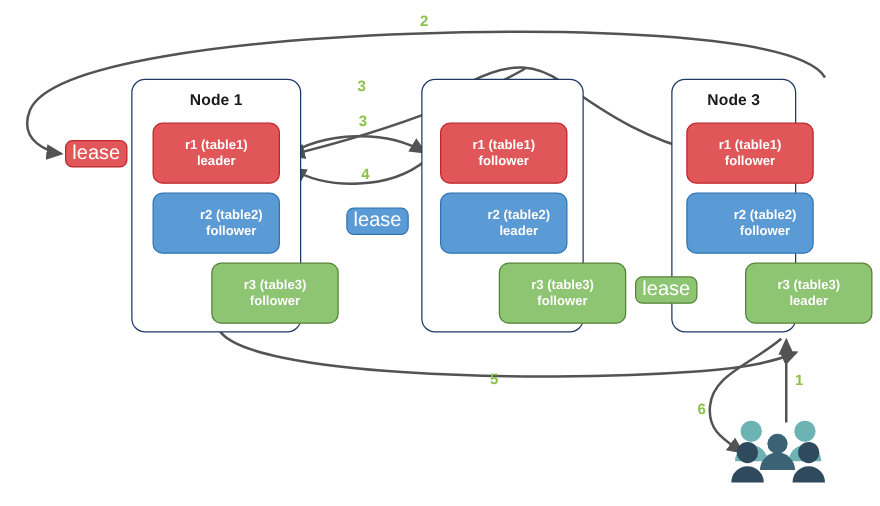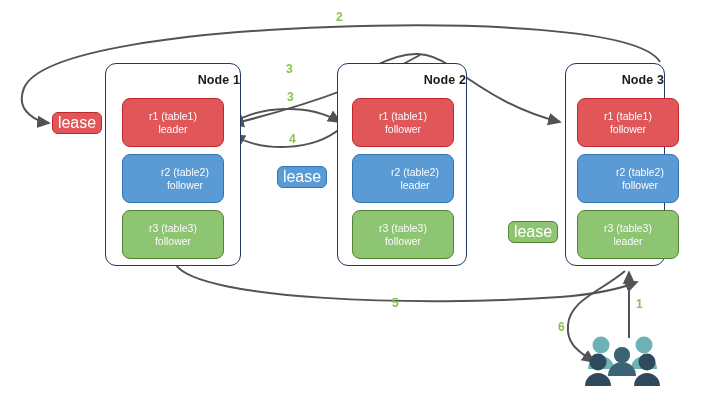--- a/index.html
+++ b/index.html
@@ -12,40 +12,41 @@
   .node-box{
     position:absolute;
     border:1.6px solid #1f3864;
     border-radius:11px;
     background:#ffffff;
     box-sizing:border-box;
     z-index:2;
   }
   .node-title{
     position:absolute;left:0;right:0;top:9px;
-    text-align:right;
+    text-align:center;
     font-size:12.5px;font-weight:bold;color:#1a1a1a;
     letter-spacing:.1px;
   }
   .replica{
     position:absolute;
     border-radius:8px;
     box-sizing:border-box;
     display:flex;flex-direction:column;
     align-items:center;justify-content:center;
     color:#ffffff;
     font-size:10.5px;
     line-height:13px;
     text-align:center;
     text-shadow:0 0 1px rgba(0,0,0,.08);
+    font-weight:bold;
   }
   .replica .l1,.replica .l2{display:block;}
   .rep-red{background:#e15759;border:1.4px solid #c0262b;}
   .rep-blue{background:#5b9bd5;border:1.4px solid #2f75b5;padding-left:24px;}
-  .rep-green{background:#8dc572;border:1.4px solid #548235;}
+  .rep-green{background:#8dc572;border:1.4px solid #548235;margin-left:47px;}
 
   .lease{
     position:absolute;
     border-radius:6px;
     box-sizing:border-box;
     display:flex;align-items:center;justify-content:center;
     color:#ffffff;font-size:16px;
     z-index:4;
   }
   .lease-red{background:#e15759;border:1.4px solid #c0262b;}
@@ -100,36 +101,35 @@
       <span class="l1">r2 (table2)</span>
       <span class="l2">follower</span>
     </div>
     <div class="replica rep-green" style="left:16px;top:146px;width:102px;height:49px;">
       <span class="l1">r3 (table3)</span>
       <span class="l2">follower</span>
     </div>
   </div>
 
   <div class="node-box" style="left:337px;top:63px;width:130px;height:203px;">
-    <div class="node-title">Node 2</div>
     <div class="replica rep-red" style="left:14px;top:34px;width:102px;height:49px;">
       <span class="l1">r1 (table1)</span>
       <span class="l2">follower</span>
     </div>
     <div class="replica rep-blue" style="left:14px;top:90px;width:102px;height:49px;">
       <span class="l1">r2 (table2)</span>
       <span class="l2">leader</span>
     </div>
     <div class="replica rep-green" style="left:14px;top:146px;width:102px;height:49px;">
       <span class="l1">r3 (table3)</span>
       <span class="l2">follower</span>
     </div>
   </div>
 
-  <div class="node-box" style="left:565px;top:63px;width:100px;height:203px;">
+  <div class="node-box" style="left:537px;top:63px;width:100px;height:203px;">
     <div class="node-title">Node 3</div>
     <div class="replica rep-red" style="left:11px;top:34px;width:102px;height:49px;">
       <span class="l1">r1 (table1)</span>
       <span class="l2">follower</span>
     </div>
     <div class="replica rep-blue" style="left:11px;top:90px;width:102px;height:49px;">
       <span class="l1">r2 (table2)</span>
       <span class="l2">follower</span>
     </div>
     <div class="replica rep-green" style="left:11px;top:146px;width:102px;height:49px;">

